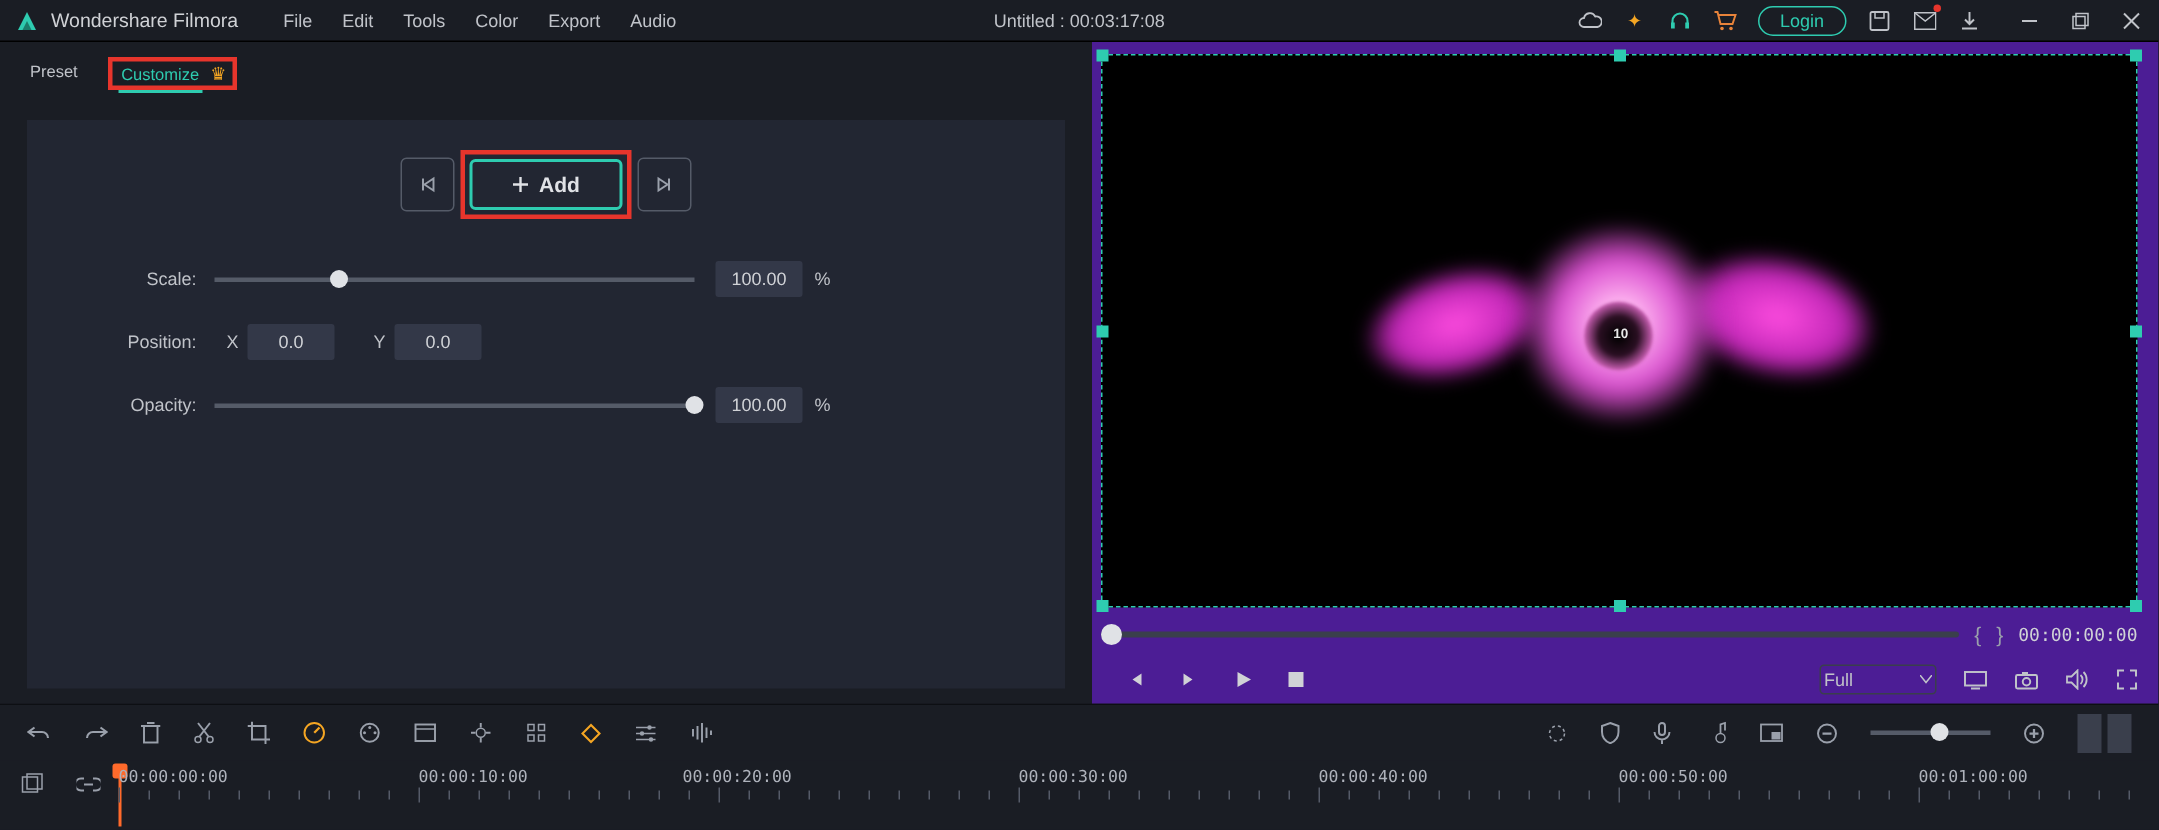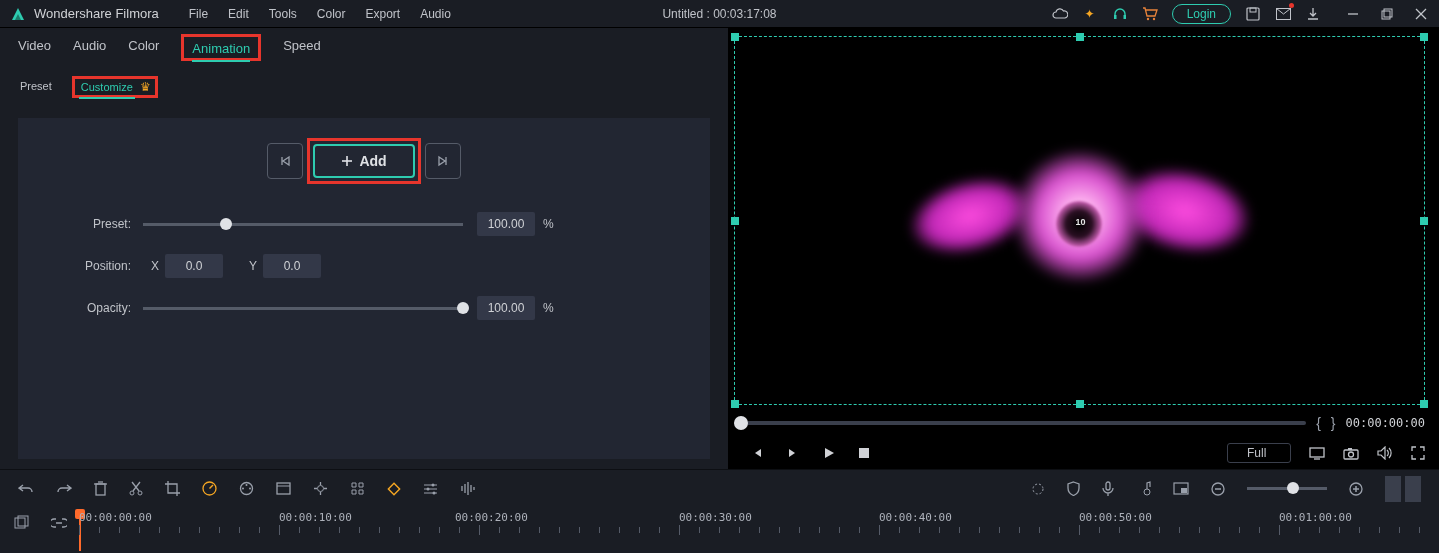--- a/index.html
+++ b/index.html
@@ -32,35 +32,35 @@
 .prop-label{width:95px;text-align:right;color:#c0c3c9;font-size:12px;padding-right:12px;}
 .knob{width:18px;height:18px;border-radius:50%;background:#4a5060;margin-right:10px;}
 .val-input{background:#333848;border:none;color:#d0d2d6;font-size:12px;width:58px;height:24px;text-align:center;border-radius:2px;}
 .slider{flex:1;max-width:320px;height:3px;background:#555b68;position:relative;margin-right:14px;}
 .slider-thumb{position:absolute;top:-5px;width:12px;height:12px;border-radius:50%;background:#e0e2e6;}
 .pct{margin-left:8px;color:#c0c3c9;}
 .xy-label{color:#c0c3c9;font-size:12px;margin-right:6px;margin-left:8px;}
 .panel-footer{height:44px;display:flex;align-items:center;padding:0 18px 0 10px;}
 .reset-btn{border:2px solid #2eccb0;border-radius:14px;padding:4px 18px;color:#fff;font-weight:600;font-size:13px;cursor:pointer;}
 .ok-btn{margin-left:auto;background:#2eccb0;color:#0d2220;border-radius:14px;padding:5px 22px;font-weight:600;font-size:13px;cursor:pointer;}
-.right-panel{flex:1;background:#000000;display:flex;flex-direction:column;padding:8px 14px 0 6px;}
+.right-panel{flex:1;background:#4c1d95;display:flex;flex-direction:column;padding:8px 14px 0 6px;}
 .preview{flex:1;position:relative;background:#000;border:1px dashed #2eccb0;}
 .sel-handle{position:absolute;width:8px;height:8px;background:#2eccb0;}
 .preview-img{position:absolute;inset:0;display:flex;align-items:center;justify-content:center;}
 .energy{position:relative;width:340px;height:200px;}
 .blob{position:absolute;border-radius:50%;filter:blur(6px);}
 .scrub-row{display:flex;align-items:center;gap:10px;margin:10px 0 6px;}
 .scrub-track{flex:1;height:4px;background:#3a3f4c;border-radius:2px;position:relative;}
 .scrub-thumb{position:absolute;left:0;top:-5px;width:14px;height:14px;border-radius:50%;background:#e0e2e6;}
 .brace{color:#9aa0ab;font-size:14px;}
 .tc{color:#d0d2d6;font-size:12px;font-family:monospace;}
 .play-controls{height:32px;display:flex;align-items:center;gap:22px;padding-left:16px;}
 .play-icon{color:#d0d2d6;cursor:pointer;}
 .pc-right{margin-left:auto;display:flex;align-items:center;gap:18px;}
-.quality-sel{display:flex;align-items:center;gap:6px;color:#c0c3c9;border:1px solid #3a3f4c;padding:2px 19px;border-radius:3px;width:64px;justify-content:space-between;cursor:pointer;}
+.quality-sel{display:flex;align-items:center;gap:6px;color:#c0c3c9;border:1px solid #3a3f4c;padding:2px 2px;border-radius:3px;width:78px;justify-content:space-between;cursor:pointer;}
 .toolbar{height:38px;background:#1a1d24;border-top:1px solid #0d0f13;display:flex;align-items:center;padding:0 18px;gap:22px;}
 .tb-icon{color:#9aa0ab;cursor:pointer;display:flex;align-items:center;justify-content:center;}
 .tb-spacer{flex:1;}
 .zoom-slider{width:80px;height:3px;background:#555b68;position:relative;}
 .zoom-thumb{position:absolute;top:-5px;left:50%;width:12px;height:12px;border-radius:50%;background:#e0e2e6;}
 .thumbs{display:flex;gap:4px;}
 .thumb{width:16px;height:26px;background:#3a3f4c;}
 .timeline{height:46px;background:#1a1d24;display:flex;align-items:flex-start;padding:4px 0 0 14px;position:relative;overflow:hidden;}
 .tl-left-icons{display:flex;gap:22px;margin-right:12px;margin-top:4px;}
 .tl-ruler{flex:1;position:relative;height:40px;}
@@ -148,29 +148,20 @@
             <line x1="11" y1="1" x2="1" y2="11" stroke="#c0c3c9" stroke-width="1.3"></line>
           </svg>
         </span>
     </div>
   </div>
 </div>
 
 <div class="main">
 
   <div class="left-panel">
-    <div class="tabs-row">
-      <span class="tab">Video</span>
-      <span class="tab">Audio</span>
-      <span class="tab">Color</span>
-      <span class="highlight-red" style="padding:4px 8px 2px;">
-        <span class="tab active">Animation</span>
-      </span>
-      <span class="tab">Speed</span>
-    </div>
     <div class="subtabs">
       <span class="subtab">Preset</span>
       <span class="highlight-red" style="padding:1px 4px;">
         <span class="subtab active">Customize</span>
         <span class="sparkle-icon">♛</span>
       </span>
     </div>
 
     <div class="panel-body">
       <div class="add-row">
@@ -190,21 +181,21 @@
         </span>
         <span class="nav-btn">
             <svg width="12" height="12" viewBox="0 0 12 12">
               <path d="M9 2v8M2 2l6 4-6 4z" fill="none" stroke="#9aa0ab" stroke-width="1.3"></path>
             </svg>
           </span>
       </div>
 
 
       <div class="prop-row">
-        <span class="prop-label">Preset:</span>
+        <span class="prop-label">Scale:</span>
         <div class="slider">
             <span class="slider-thumb" style="left:24%;"></span>
           </div>
         <input class="val-input" value="100.00" style="">
         <span class="pct">%</span>
       </div>
 
       <div class="prop-row">
         <span class="prop-label">Position:</span>
         <span class="xy-label">X</span>

